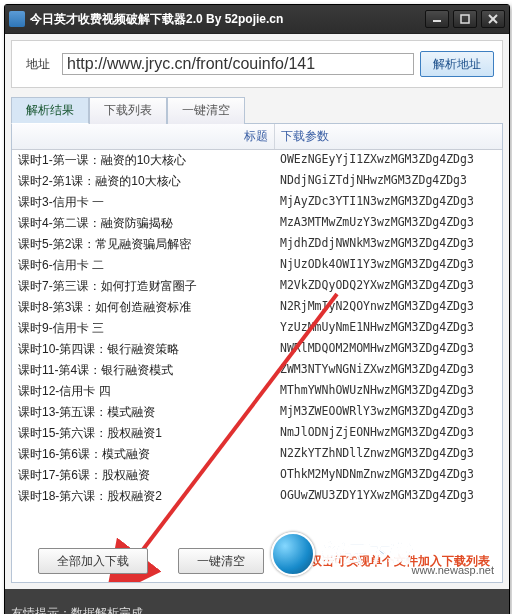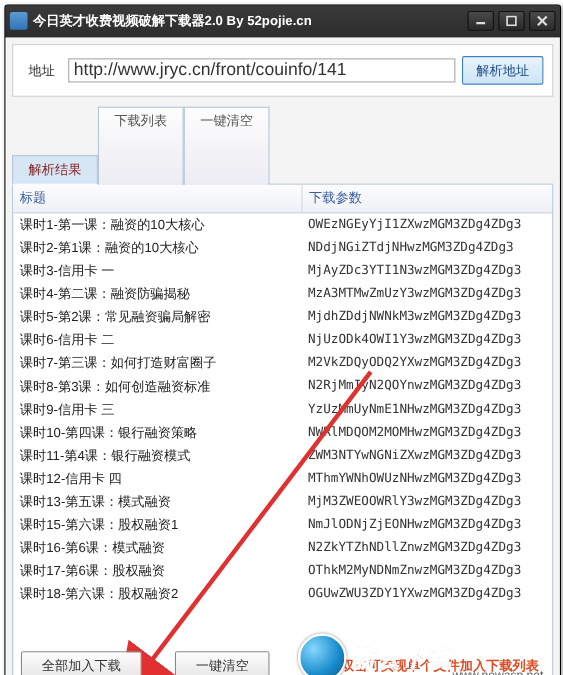--- a/index.html
+++ b/index.html
@@ -110,58 +110,57 @@
     border-bottom: none;
     background: linear-gradient(#fdfdfd,#ececf3);
     color: #555;
     margin-right: 0;
     position: relative;
     top:1px;
     cursor: default;
   }
   .tab.active {
     background: #d7e6f5;
-    color: #7f1d1d;
+    color: #14532d;
     border-bottom: 1px solid #fff;
     z-index:2;
-    margin-top:44px;
   }
   .panel {
     border: 1px solid #b7c5d6;
     border-top: none;
     background: #fff;
     height: 458px;
     position: relative;
     overflow: hidden;
   }
   .list-header {
     display: flex;
     background: linear-gradient(#fcfcfe,#eef1f6);
     border-bottom: 1px solid #c8cdd6;
     color: #3a5fa5;
     font-size: 12px;
   }
-  .col-title { width: 250px; padding: 4px 6px; border-right:1px solid #d2d7df;}
+  .col-title { width: 250px; padding: 4px 6px; border-right:1px solid #d2d7df;text-align:right;}
   .col-param { flex:1; padding: 4px 6px;}
   .list-body {
     overflow-y: auto;
     height: 380px;
   }
   .row {
     display: flex;
     font-size: 12px;
     color: #222;
     padding: 1px 0;
   }
   .row .c1 { width: 250px; padding: 1px 6px; white-space: nowrap; overflow:hidden; text-overflow: ellipsis;}
   .row .c2 { flex:1; padding: 1px 6px; font-family: Consolas, monospace; font-size:11.5px; white-space: nowrap; overflow:hidden; text-overflow:ellipsis; color:#333;}
   .bottom-btns {
     position: absolute;
     bottom: 8px;
-    left: 7px;
+    left: 26px;
     display: flex;
     gap: 30px;
     align-items: center;
   }
   .btn {
     height: 26px;
     padding: 0 18px;
     border: 1px solid #8a8a8a;
     background: linear-gradient(#fdfdfd,#e5e5e5);
     color: #333;

